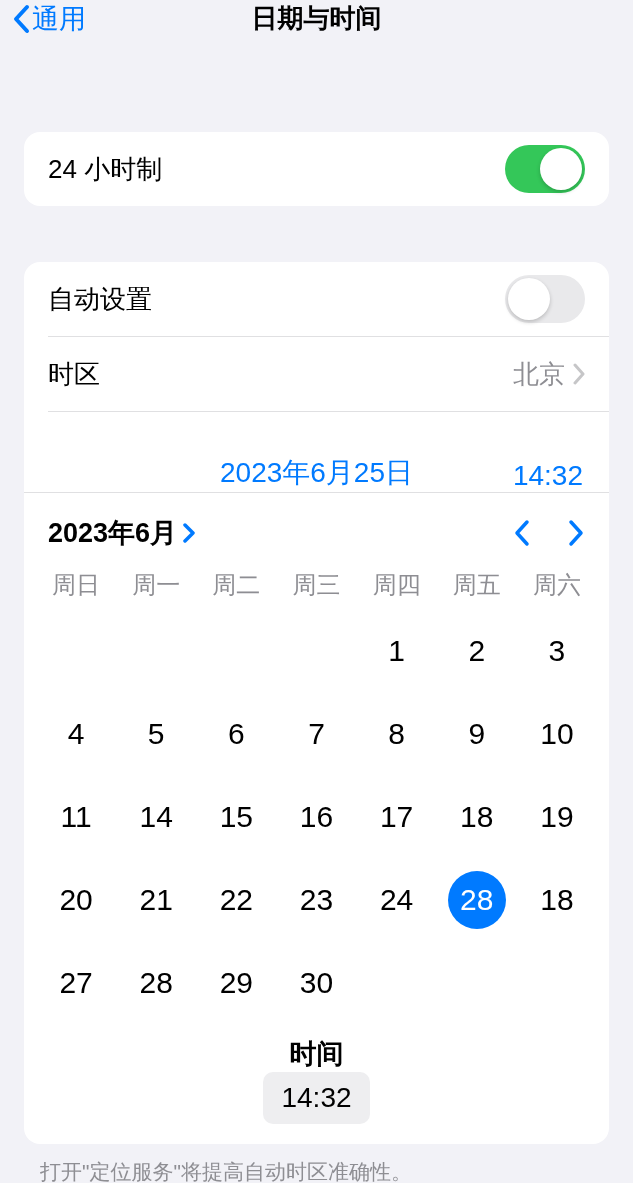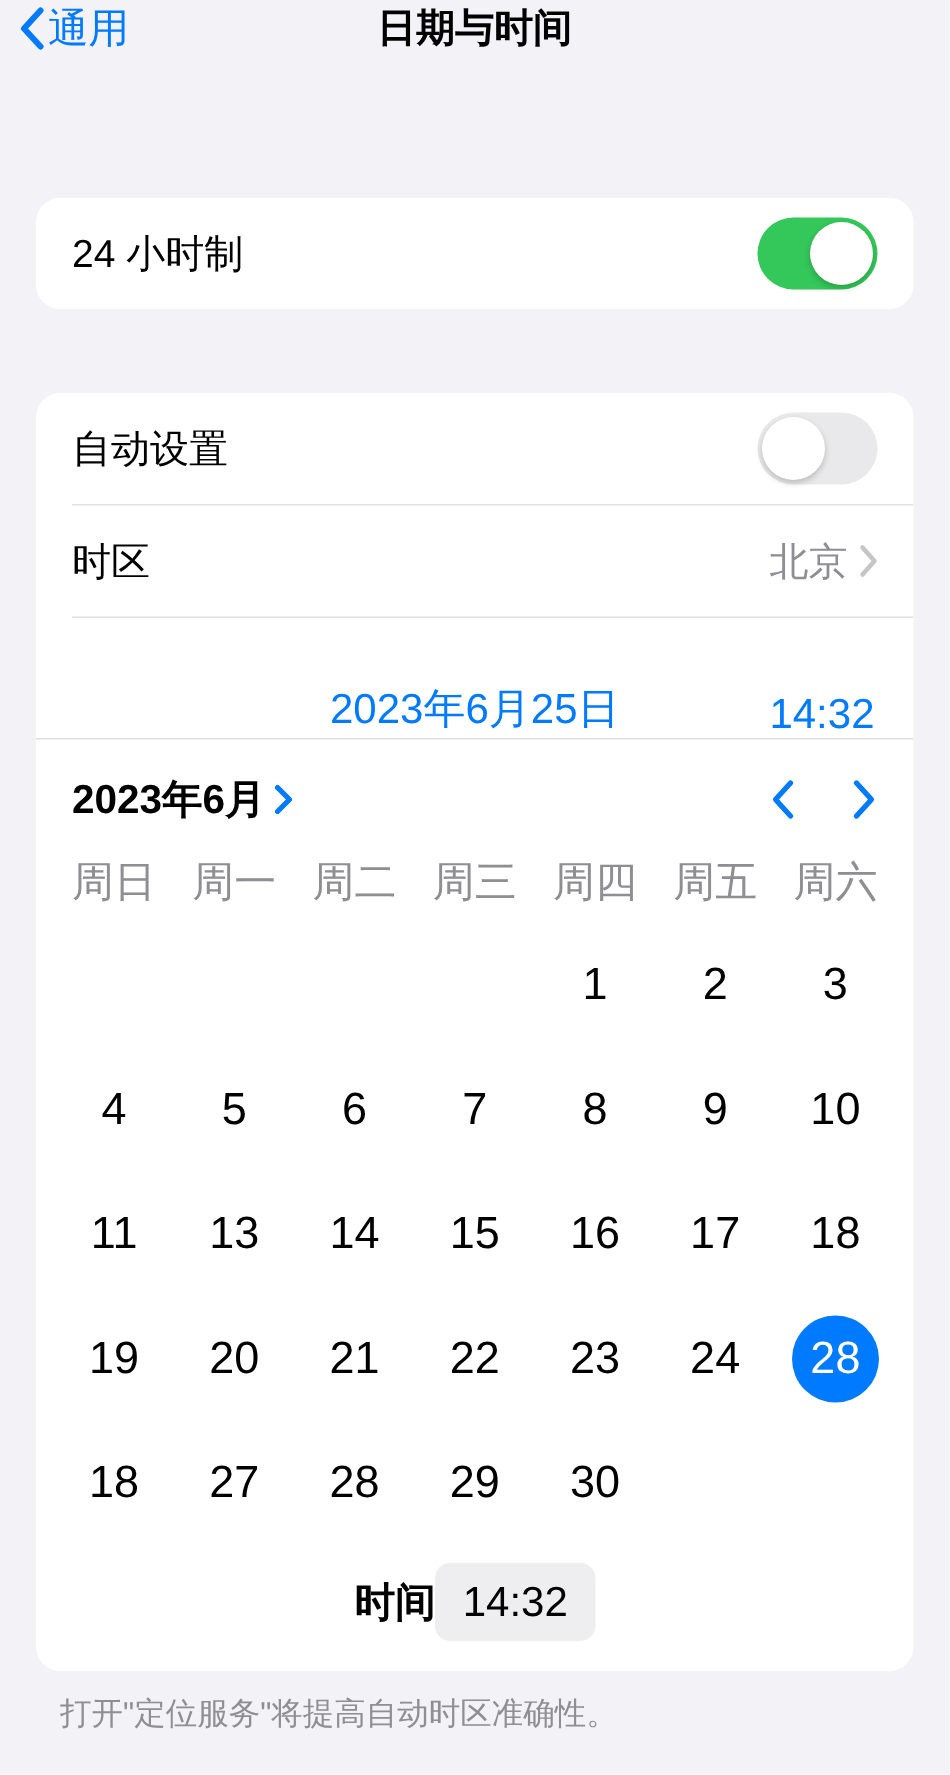--- a/index.html
+++ b/index.html
@@ -140,21 +140,21 @@
       cursor: pointer;
       display: inline-flex;
     }
     .weekdays {
       display: grid;
       grid-template-columns: repeat(7, 1fr);
       padding: 0 12px 8px 12px;
     }
     .weekday {
       text-align: center;
-      font-size: 28px;
+      font-size: 24px;
       color: #8e8e93;
     }
     .days-grid {
       display: grid;
       grid-template-columns: repeat(7, 1fr);
       padding: 0 12px 0 12px;
     }
     .day-cell {
       height: 83px;
       display: flex;
@@ -173,22 +173,23 @@
       height: 58px;
       border-radius: 50%;
       display: flex;
       align-items: center;
       justify-content: center;
       font-weight: 500;
     }
     .time-row {
       display: flex;
       align-items: center;
-      justify-content: center;
+      justify-content: flex-end;
       padding: 12px 24px 20px 24px;
+      flex-direction: column;
     }
     .time-label {
       font-size: 27px;
       font-weight: 600;
       color: #000;
     }
     .time-value {
       background: #eeeef0;
       border-radius: 10px;
       padding: 10px 18px;
@@ -317,23 +318,20 @@
       <div class="day-cell">
         <span class="day-number">9</span>
       </div>
       <div class="day-cell">
         <span class="day-number">10</span>
       </div>
       <div class="day-cell">
         <span class="day-number">11</span>
       </div>
       <div class="day-cell">
-        <span class="day-number">13</span>
-      </div>
-      <div class="day-cell">
         <span class="day-number">14</span>
       </div>
       <div class="day-cell">
         <span class="day-number">15</span>
       </div>
       <div class="day-cell">
         <span class="day-number">16</span>
       </div>
       <div class="day-cell">
         <span class="day-number">17</span>

